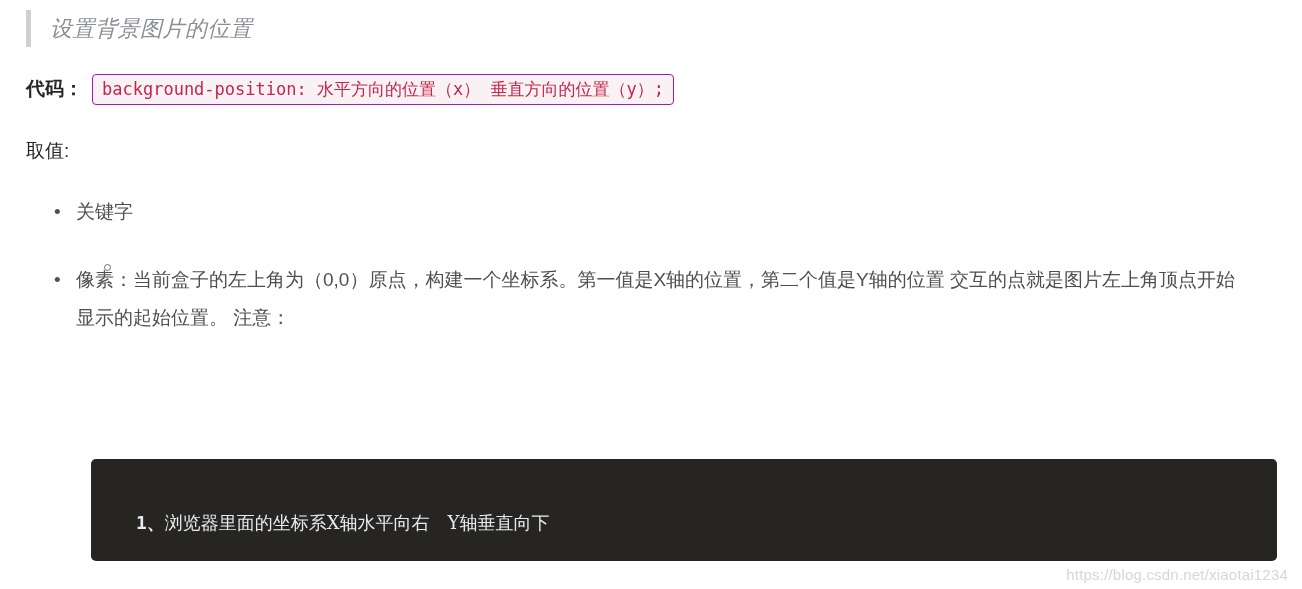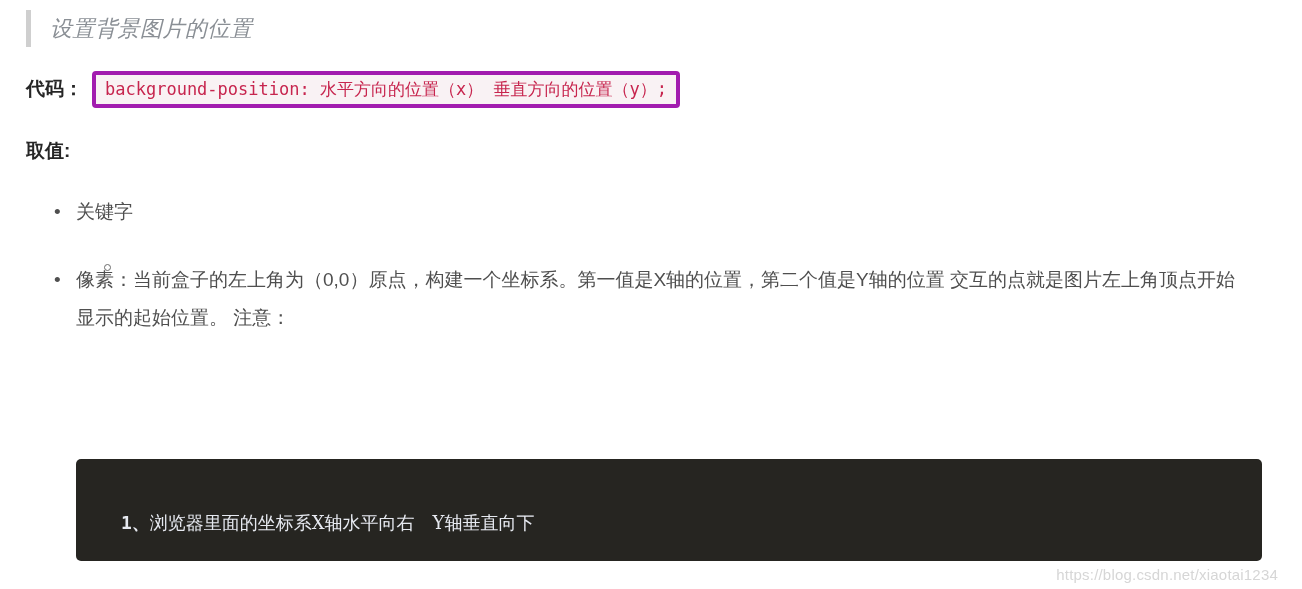--- a/index.html
+++ b/index.html
@@ -54,37 +54,37 @@
     font-size: 19px;
     font-weight: bold;
     color: #262626;
     white-space: nowrap;
     line-height: 30px;
   }
   .inline-code {
     margin-left: 9px;
     display: inline-block;
     background: #f9f2f4;
-    border: 4px solid #a21caf;
+    border: 1px solid #a21caf;
     border-radius: 4px;
     color: #c7254e;
     font-family: "DejaVu Sans Mono", "Liberation Mono", monospace;
     font-size: 17px;
     line-height: 24px;
     padding: 2px 9px 3px 9px;
     white-space: nowrap;
   }
 
   
   .values-label {
     position: absolute;
     left: 26px;
     top: 136px;
     font-size: 19px;
-    font-weight: bold;
+    font-weight: normal;
     color: #262626;
     line-height: 30px;
   }
 
   
   .bullet-list {
     position: absolute;
     left: 0;
     top: 196px;
     width: 1280px;
@@ -154,21 +154,21 @@
     left: 54px;
     top: 0;
     font-size: 19px;
     line-height: 38px;
     color: #4f4f4f;
   }
 
   
   .code-block {
     position: absolute;
-    left: 76px;
+    left: 91px;
     top: 459px;
     width: 1186px;
     height: 102px;
     background: #262521;
     border-radius: 5px;
     box-sizing: border-box;
     padding: 22px 0 12px 22px;
     overflow: hidden;
   }
   .code-block .code-row {
@@ -180,21 +180,21 @@
   }
   .code-block .code-row .num {
     font-family: "DejaVu Sans Mono", "Liberation Mono", monospace;
     font-weight: bold;
     color: #e6e9f0;
   }
 
   
   .watermark {
     position: absolute;
-    right: 24px;
+    right: 14px;
     bottom: 4px;
     font-size: 15px;
     line-height: 20px;
     color: #d6d6d6;
     letter-spacing: 0.2px;
     white-space: nowrap;
     font-family: "Liberation Sans", "DejaVu Sans", sans-serif;
   }
 </style>
 </head>

